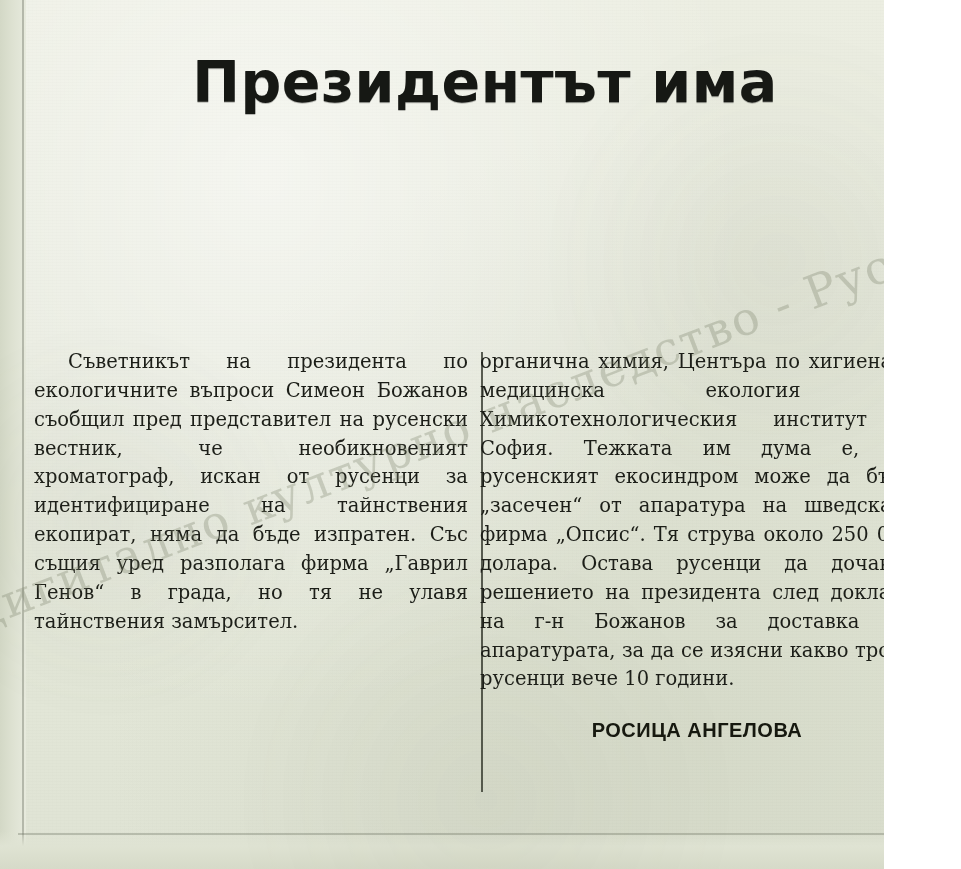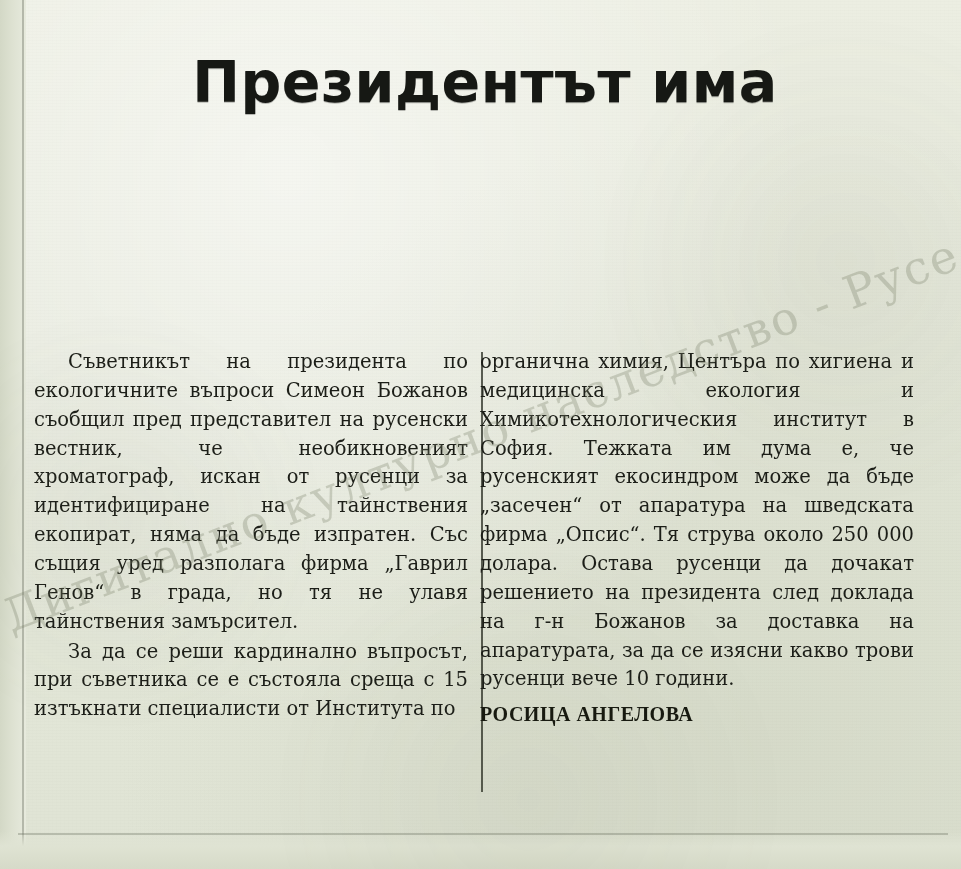--- a/index.html
+++ b/index.html
@@ -9,24 +9,25 @@
   }
   body {
     width: 961px;
     height: 869px;
     overflow: hidden;
     font-family: "DejaVu Sans", sans-serif;
   }
 
   #clipping {
     position: relative;
-    width: 961px;
+    width: 850px;
     height: 869px;
     background: #e9ecdf;
     overflow: hidden;
+    padding-left: 34px;
   }
 
   
   #paper-texture {
     position: absolute;
     inset: 0;
     background:
       radial-gradient(ellipse at 30% 20%, rgba(255,255,255,0.55) 0%, rgba(255,255,255,0) 55%),
       radial-gradient(ellipse at 80% 85%, rgba(200,205,185,0.45) 0%, rgba(200,205,185,0) 60%),
       linear-gradient(180deg, #eceee2 0%, #e6e9dc 40%, #e3e7d8 75%, #dfe3d4 100%);
@@ -137,23 +138,23 @@
   .column p {
     margin: 0 0 0 0;
   }
   .column p.indent {
     text-indent: 34px;
   }
   .column p + p {
     margin-top: 1px;
   }
   .byline {
-    margin-top: 6px;
-    text-align: left;
-    font-family: Liberation Serif, serif;
+    margin-top: 22px;
+    text-align: center;
+    font-family: Liberation Sans, sans-serif;
     font-weight: bold;
     font-size: 20px;
     letter-spacing: 0.5px;
     color: #16180f;
   }
 
   
   #column-rule {
     position: absolute;
     left: 481px;
@@ -191,21 +192,20 @@
   <div id="headline">
     <span class="hl-line">Президентът има</span>
   </div>
 
   <div id="column-rule"></div>
 
   <div id="body-columns">
 
     <div class="column">
       <p class="indent">Съветникът на президента по екологичните въпроси Симеон Божанов съобщил пред представител на русенски вестник, че необикновеният хроматограф, искан от русенци за идентифициране на тайнствения екопират, няма да бъде изпратен. Със същия уред разполага фирма „Гаврил Генов“ в града, но тя не улавя тайнствения замърсител.</p>
-      <p class="indent">За да се реши кардинално въпросът, при съветника се е състояла среща с 15 изтъкнати специалисти от Института по</p>
     </div>
 
     <div class="column">
       <p>органична химия, Центъра по хигиена и медицинска екология и Химикотехнологическия институт в София. Тежката им дума е, че русенският екосиндром може да бъде „засечен“ от апаратура на шведската фирма „Опсис“. Тя струва около 250 000 долара. Остава русенци да дочакат решението на президента след доклада на г-н Божанов за доставка на апаратурата, за да се изясни какво трови русенци вече 10 години.</p>
       <div class="byline">РОСИЦА АНГЕЛОВА</div>
     </div>
 
   </div>
 
   <div id="watermark">Дигитално културно наследство - Русе</div>

